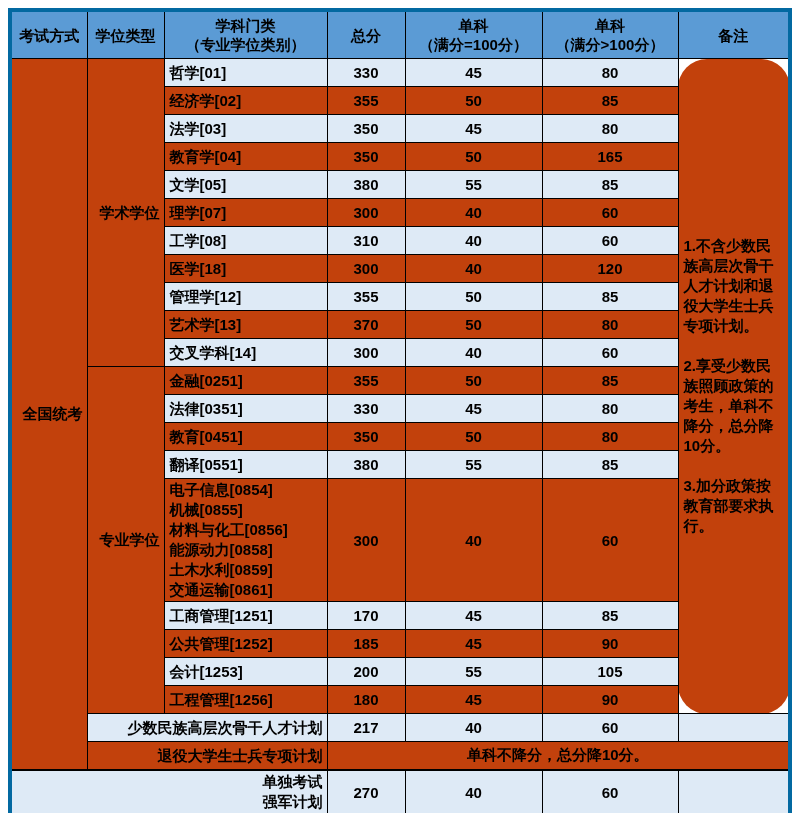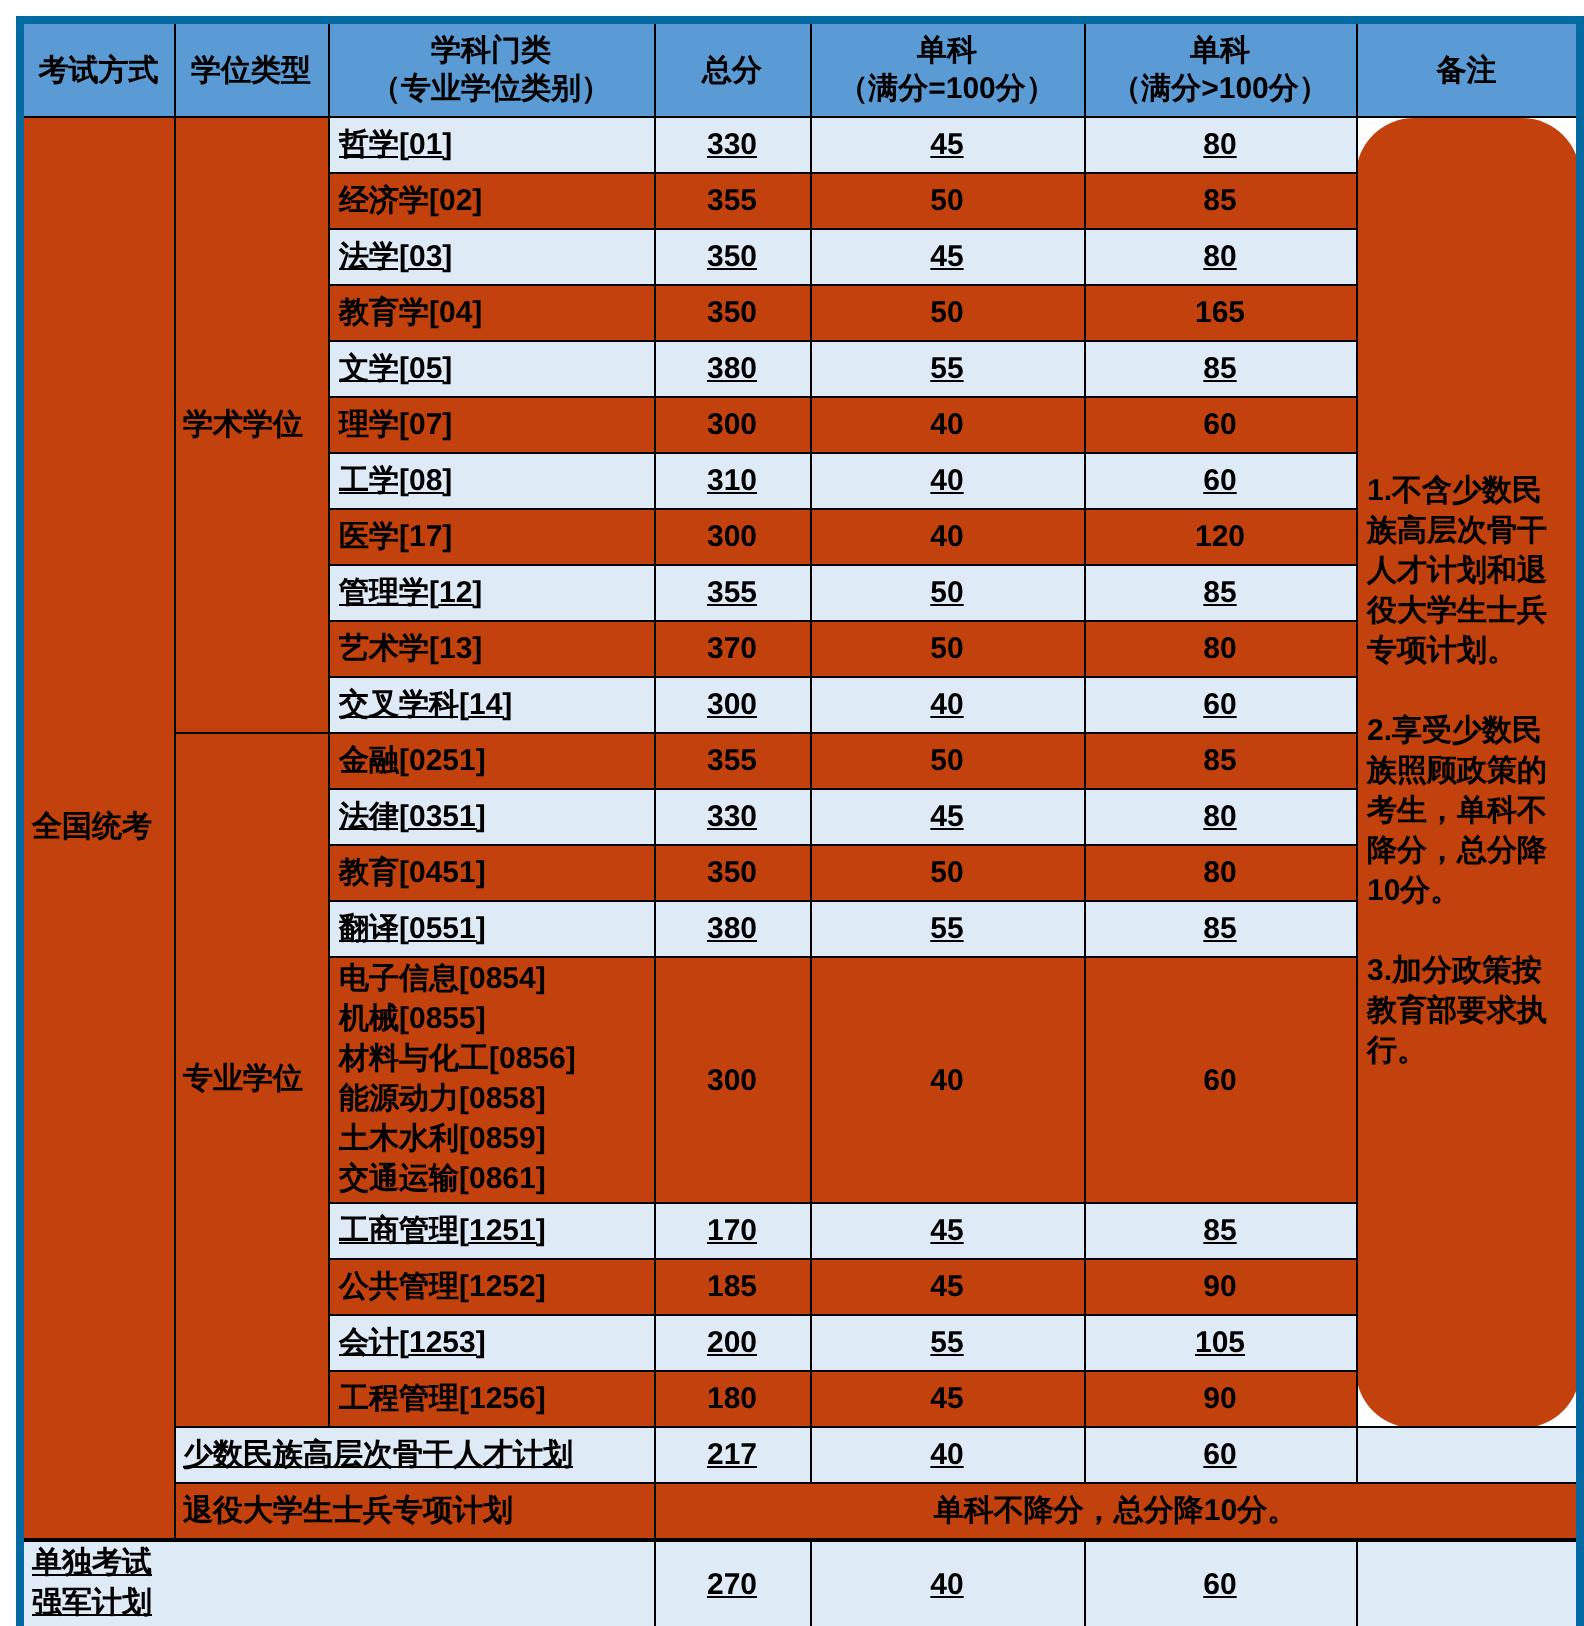--- a/index.html
+++ b/index.html
@@ -45,35 +45,35 @@
     vertical-align: middle;
     white-space: pre-line;
     line-height: 20px;
     padding-left: 5px;
   }
   td.val {
     text-align: center;
     vertical-align: middle;
   }
   td.merged-label {
-    text-align: left;
+    text-align: right;
     vertical-align: middle;
     white-space: pre-line;
     line-height: 20px;
   }
   td.remarks {
     text-align: left;
     vertical-align: middle;
     white-space: pre-line;
     line-height: 20px;
     padding: 0 5px;
     font-size: 15px;
     border-radius: 29px;
   }
-  .light  { background: #DEEAF6; text-decoration: underline; }
+  .light  { background: #DEEAF6; }
   .medium { background: #c2410c; }
   tr.section-sep > td { border-top: 2px solid #000000; }
   td.multi { height: 122px; }
   td.two-line { height: 42px; }
 </style>
 </head>
 <body>
 
 <table class="score-table">
   <colgroup>
@@ -143,21 +143,21 @@
       <td class="val medium">40</td>
       <td class="val medium">60</td>
     </tr>
     <tr class="std">
       <td class="subject light">工学[08]</td>
       <td class="val light">310</td>
       <td class="val light">40</td>
       <td class="val light">60</td>
     </tr>
     <tr class="std">
-      <td class="subject medium">医学[17]</td>
+      <td class="subject medium">医学[18]</td>
       <td class="val medium">300</td>
       <td class="val medium">40</td>
       <td class="val medium">120</td>
     </tr>
     <tr class="std">
       <td class="subject light">管理学[12]</td>
       <td class="val light">355</td>
       <td class="val light">50</td>
       <td class="val light">85</td>
     </tr>

